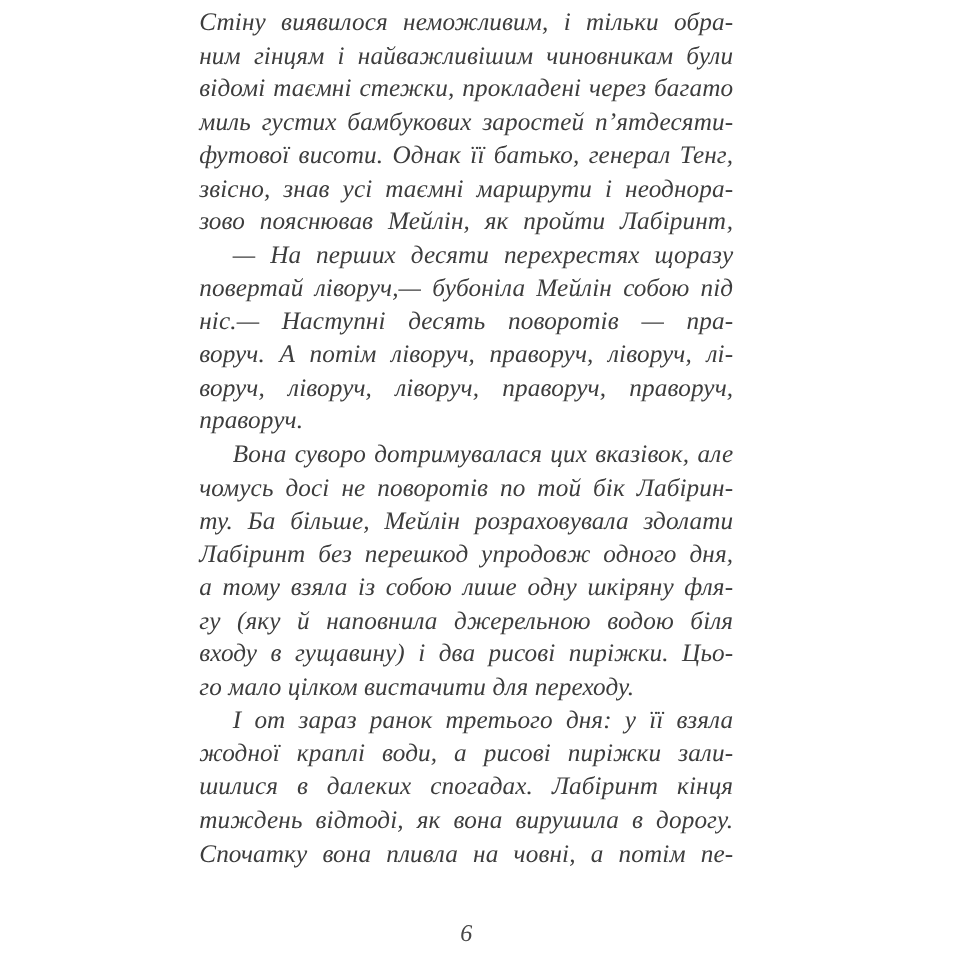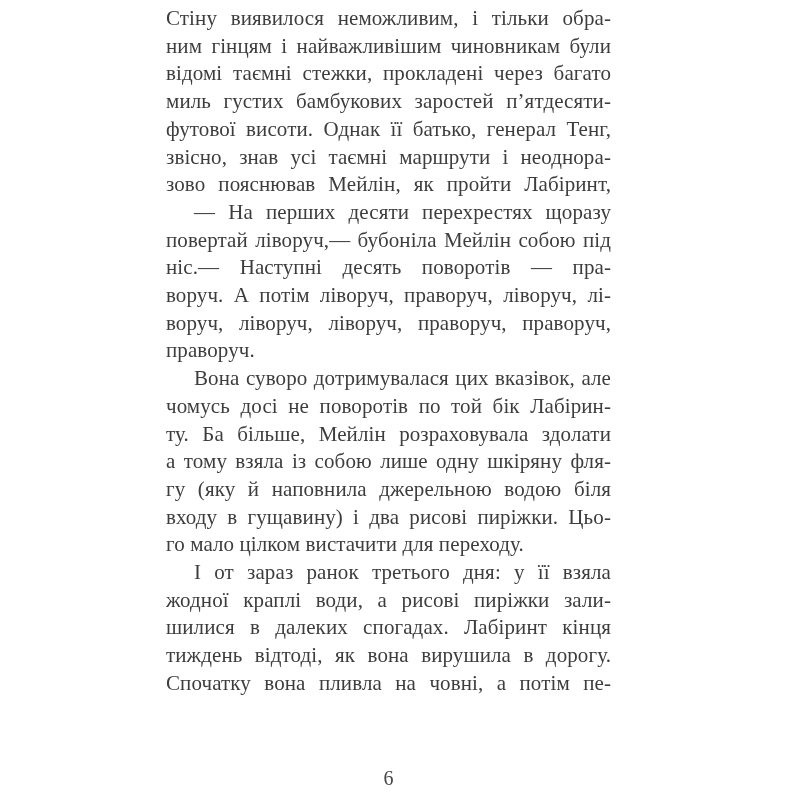--- a/index.html
+++ b/index.html
@@ -9,20 +9,21 @@
     height: 800px;
     background: #ffffff;
     overflow: hidden;
   }
   .page {
     position: relative;
     width: 800px;
     height: 800px;
     background: #ffffff;
     font-family: "Liberation Serif", "DejaVu Serif", serif;
+    font-style: italic;
   }
   .text-block {
     position: absolute;
     left: 166px;
     top: 5px;
     width: 445px;
   }
   .para { margin: 0; padding: 0; }
   .line {
     font-size: 21px;
@@ -64,20 +65,21 @@
         <div class="line">повертай ліворуч,— бубоніла Мейлін собою під</div>
         <div class="line">ніс.— Наступні десять поворотів — пра-</div>
         <div class="line">воруч. А потім ліворуч, праворуч, ліворуч, лі-</div>
         <div class="line">воруч, ліворуч, ліворуч, праворуч, праворуч,</div>
         <div class="line short">праворуч.</div>
       </div>
       <div class="para">
         <div class="line indent">Вона суворо дотримувалася цих вказівок, але</div>
         <div class="line">чомусь досі не поворотів по той бік Лабірин-</div>
         <div class="line">ту. Ба більше, Мейлін розраховувала здолати</div>
+        <div class="line">Лабіринт без перешкод упродовж одного дня,</div>
         <div class="line">а тому взяла із собою лише одну шкіряну фля-</div>
         <div class="line">гу (яку й наповнила джерельною водою біля</div>
         <div class="line">входу в гущавину) і два рисові пиріжки. Цьо-</div>
         <div class="line short">го мало цілком вистачити для переходу.</div>
       </div>
       <div class="para">
         <div class="line indent">І от зараз ранок третього дня: у її взяла</div>
         <div class="line">жодної краплі води, а рисові пиріжки зали-</div>
         <div class="line">шилися в далеких спогадах. Лабіринт кінця</div>
         <div class="line">тиждень відтоді, як вона вирушила в дорогу.</div>

